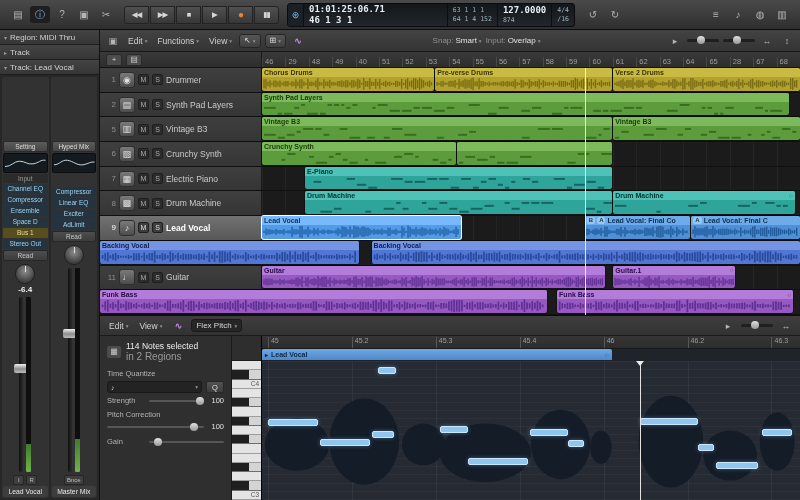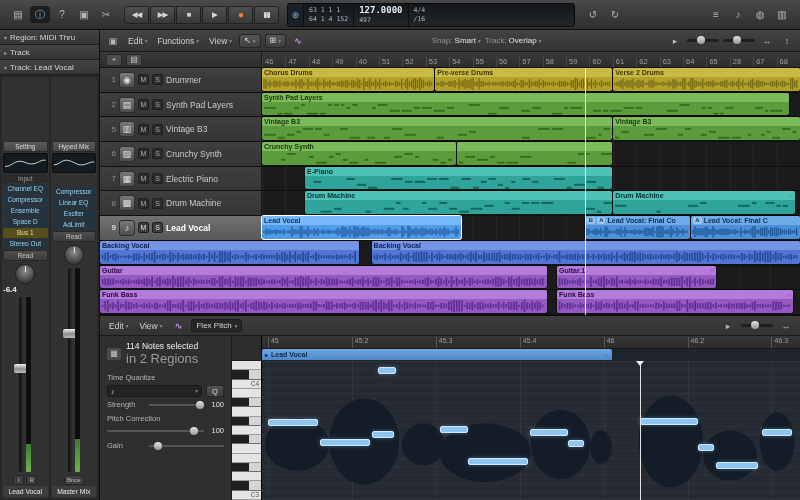--- a/index.html
+++ b/index.html
@@ -43,21 +43,21 @@
              color:#ddd;font-size:6.5px;overflow:hidden;white-space:nowrap}
 .eq-thumb{height:20px;flex:none;background:#151a1e;border:1px solid #0b0d0f;border-radius:2px}
 .eq-thumb svg{width:100%;height:100%;display:block}
 .strip-section{height:9px;flex:none;font-size:6.5px;color:#9a9a9a;text-align:center;background:#2b2b2b;border-radius:1px;line-height:9px}
 .slot{height:10px;flex:none;background:#24333e;color:#9fd2ec;font-size:6.5px;line-height:10px;text-align:center;border-radius:1px;white-space:nowrap;overflow:hidden}
 .slot.send{background:#574e1e;color:#e8dc8e}
 .read-btn{height:11px;flex:none;background:linear-gradient(#4e4e4e,#3c3c3c);border:1px solid #272727;border-radius:2px;color:#c8c8c8;font-size:6.5px}
 .knob{width:20px;height:20px;flex:none;border-radius:50%;margin:2px auto 0;
       background:radial-gradient(circle at 50% 35%,#8d8d8d,#3e3e3e 72%);position:relative;border:1px solid #202020}
 .knob:after{content:"";position:absolute;left:50%;top:1px;width:1px;height:6px;background:#e0e0e0}
-.vol{flex:none;color:#f2f2f2;font-size:8px;font-weight:bold}
+.vol{flex:none;text-align:center;color:#f2f2f2;font-size:8px;font-weight:bold}
 .fader-zone{flex:1;display:flex;justify-content:center;gap:3px;min-height:0;padding:2px 0}
 .fader{width:4px;background:linear-gradient(90deg,#0f0f0f,#2d2d2d);border-radius:2px;position:relative}
 .cap{position:absolute;left:-5px;top:38%;width:14px;height:9px;border-radius:2px;
      background:linear-gradient(#f0f0f0,#8c8c8c 55%,#bcbcbc)}
 .meter{width:5px;background:#0e0e0e;border-radius:1px;position:relative;overflow:hidden}
 .meter:after{content:"";position:absolute;bottom:0;left:0;right:0;height:16%;background:linear-gradient(#3f7a2e,#71b44c)}
 .mini-row{flex:none;display:flex;justify-content:center;gap:2px}
 .mini-btn{min-width:11px;height:10px;background:#3f3f3f;border:1px solid #252525;border-radius:2px;color:#bbb;font-size:6px;padding:0 2px}
 .strip-name{height:11px;flex:none;background:#3d3d3d;border-radius:2px;color:#e8e8e8;font-size:6.8px;line-height:11px;text-align:center;white-space:nowrap;overflow:hidden}
 
@@ -119,21 +119,21 @@
 .etab:last-child{border-radius:0 3px 3px 0;border-left:none}
 .etab.active{background:#232323;color:#f2f2f2}
 #editor-toolbar{height:20px;flex:none;display:flex;align-items:center;gap:5px;padding:0 6px;
                 background:linear-gradient(#3e3e3e,#323232);border-bottom:1px solid #1b1b1b}
 .pdrop{display:flex;align-items:center;gap:3px;height:13px;padding:0 4px;background:#262626;border:1px solid #1a1a1a;border-radius:3px;font-size:8px;color:#d8d8d8}
 #editor-content{flex:1;display:flex;min-height:0}
 #param-panel{width:132px;flex:none;background:#2f2f2f;border-right:1px solid #1a1a1a;padding:5px 7px;display:flex;flex-direction:column;gap:3px;overflow:hidden}
 .sel-row{display:flex;gap:5px;align-items:center;margin-bottom:2px}
 .piano-glyph{width:14px;height:12px;background:#4b4b4b;border-radius:2px;font-size:8px;display:flex;align-items:center;justify-content:center;color:#ccc;flex:none}
 .sel-title{font-size:8.5px;color:#ececec}
-.sel-sub{font-size:13px;color:#9a9a9a}
+.sel-sub{font-size:10px;color:#9a9a9a}
 .plabel{font-size:7.5px;color:#b2b2b2;margin-top:2px}
 .prow{display:flex;align-items:center;gap:4px}
 .pdropdown{flex:1;height:12px;background:#232323;border:1px solid #191919;border-radius:3px;display:flex;align-items:center;justify-content:space-between;padding:0 3px;font-size:7px;color:#ccc}
 .qbtn{width:18px;height:12px;background:linear-gradient(#525252,#3e3e3e);border:1px solid #282828;border-radius:2px;color:#ddd;font-size:7.5px;flex:none}
 .plabel2{font-size:7.5px;color:#b2b2b2;width:38px;flex:none}
 .pslider{flex:1;height:2px;background:#565656;border-radius:1px;position:relative}
 .pthumb{position:absolute;top:-3px;width:8px;height:8px;border-radius:50%;background:linear-gradient(#e2e2e2,#989898);margin-left:-4px}
 .pval{font-size:7.5px;color:#e0e0e0;width:16px;text-align:right;flex:none}
 #piano{width:30px;flex:none;display:flex;flex-direction:column;background:#2a2a2a;border-right:1px solid #000}
 .piano-spacer{height:25px;flex:none;background:#2e2e2e;border-bottom:1px solid #1d1d1d}
@@ -176,27 +176,31 @@
     <div class="transport">
       <button class="t-btn">◀◀</button>
       <button class="t-btn">▶▶</button>
       <button class="t-btn">■</button>
       <button class="t-btn">▶</button>
       <button class="t-btn record">●</button>
       <button class="t-btn">▮▮</button>
     </div>
     <div id="lcd">
       <div class="lcd-icon">⊛</div>
+      <div class="lcd-col" style="flex:1.25">
+        <div class="lcd-big">01:01:25:06.71</div>
+        <div class="lcd-big">46 1 3 1</div>
+      </div>
       <div class="lcd-col">
         <div class="lcd-sm">63 1 1 1</div>
         <div class="lcd-sm">64 1 4 152</div>
       </div>
       <div class="lcd-col">
         <div class="lcd-big">127.0000</div>
-        <div class="lcd-sm">497</div>
+        <div class="lcd-sm">874</div>
       </div>
       <div class="lcd-col">
         <div class="lcd-sm">4/4</div>
         <div class="lcd-sm">/16</div>
       </div>
     </div>
     <div class="tb-icons">
       <button class="icon-btn">↺</button>
       <button class="icon-btn">↻</button>
     </div>
@@ -307,21 +311,21 @@
             <span class="caret">▾</span>
           </button>
         <button class="icon-btn sm flex-i">∿</button>
         <div class="flexspace"></div>
         <span class="snapdrag">
             <span class="dim">Snap:</span>
             <span>Smart</span>
             <span class="caret">▾</span>
           </span>
         <span class="snapdrag">
-            <span class="dim">Track:</span>
+            <span class="dim">Input:</span>
             <span>Overlap</span>
             <span class="caret">▾</span>
           </span>
         <div class="flexspace"></div>
         <button class="icon-btn sm">▸</button>
         <div class="mini-slider">
             <div class="thumb"></div>
           </div>
         <div class="mini-slider">
             <div class="thumb"></div>
@@ -330,21 +334,21 @@
         <button class="icon-btn sm">↕</button>
       </div>
 
       <div id="ruler-row">
         <div id="lane-tools">
           <button>+</button>
           <button>▤</button>
         </div>
         <div id="ruler">
             <span class="rtick">46</span>
-            <span class="rtick">47</span>
+            <span class="rtick">29</span>
             <span class="rtick">48</span>
             <span class="rtick">49</span>
             <span class="rtick">40</span>
             <span class="rtick">51</span>
             <span class="rtick">52</span>
             <span class="rtick">53</span>
             <span class="rtick">54</span>
             <span class="rtick">55</span>
             <span class="rtick">56</span>
             <span class="rtick">57</span>
@@ -756,20 +760,27 @@
                 </div>
                 <div class="region-body">
                   <svg viewBox="0 0 329 14" preserveAspectRatio="none">
                     <path d="M2 4.5V9.5M4 3.8V10.2M6 5.3V8.7M8 5.2V8.8M10 3.2V10.8M12 5.5V8.5M14 3.4V10.6M16 5.5V8.5M18 4.9V9.1M20 5.2V8.8M22 2.5V11.5M24 4.5V9.5M26 4.1V9.9M28 2.2V11.8M30 5.9V8.1M32 2.7V11.3M34 1.7V12.3M36 2.3V11.7M38 1.4V12.6M40 2.2V11.8M42 2.1V11.9M44 5.4V8.6M46 2.6V11.4M48 5.7V8.3M50 3.8V10.2M52 2.6V11.4M54 4.7V9.3M56 5.8V8.2M58 4.2V9.8M60 4.3V9.7M62 4.6V9.4M64 3.5V10.5M66 4.6V9.4M68 2.9V11.1M70 4.5V9.5M72 5.3V8.7M74 3.5V10.5M76 2.0V12.0M78 3.7V10.3M80 1.8V12.2M82 4.5V9.5M84 4.8V9.2M86 1.7V12.3M88 3.5V10.5M90 3.0V11.0M92 3.4V10.6M94 2.2V11.8M96 3.1V10.9M98 1.8V12.2M100 5.0V9.0M102 4.1V9.9M104 4.1V9.9M106 2.8V11.2M108 4.1V9.9M110 4.2V9.8M112 4.6V9.4M114 4.1V9.9M116 5.6V8.4M118 3.4V10.6M120 4.2V9.8M122 3.6V10.4M124 5.5V8.5M126 4.7V9.3M128 3.1V10.9M130 5.8V8.2M132 5.4V8.6M134 3.1V10.9M136 4.5V9.5M138 5.8V8.2M140 4.7V9.3M142 4.2V9.8M144 1.0V13.0M146 5.4V8.6M148 5.4V8.6M150 3.9V10.1M152 4.4V9.6M154 4.0V10.0M156 3.7V10.3M158 3.2V10.8M160 4.9V9.1M162 4.3V9.7M164 3.8V10.2M166 4.4V9.6M168 5.8V8.2M170 3.8V10.2M172 5.9V8.1M174 3.9V10.1M176 5.2V8.8M178 3.2V10.8M180 4.3V9.7M182 4.3V9.7M184 2.5V11.5M186 5.3V8.7M188 2.1V11.9M190 5.5V8.5M192 4.5V9.5M194 2.6V11.4M196 3.8V10.2M198 2.4V11.6M200 2.2V11.8M202 1.7V12.3M204 3.6V10.4M206 2.4V11.6M208 3.3V10.7M210 4.8V9.2M212 4.4V9.6M214 3.7V10.3M216 4.8V9.2M218 4.5V9.5M220 5.2V8.8M222 3.9V10.1M224 4.7V9.3M226 4.7V9.3M228 4.1V9.9M230 5.2V8.8M232 3.9V10.1M234 1.6V12.4M236 3.0V11.0M238 4.6V9.4M240 2.1V11.9M242 3.1V10.9M244 3.3V10.7M246 2.7V11.3M248 2.4V11.6M250 1.7V12.3M252 1.6V12.4M254 3.4V10.6M256 5.3V8.7M258 2.3V11.7M260 5.5V8.5M262 3.2V10.8M264 4.4V9.6M266 5.2V8.8M268 4.3V9.7M270 3.6V10.4M272 5.1V8.9M274 4.8V9.2M276 4.3V9.7M278 4.5V9.5M280 5.8V8.2M282 5.2V8.8M284 3.1V10.9M286 4.0V10.0M288 5.6V8.4M290 3.3V10.7M292 4.9V9.1M294 1.1V12.9M296 2.7V11.3M298 1.5V12.5M300 2.9V11.1M302 1.5V12.5M304 1.2V12.8M306 1.4V12.6M308 4.6V9.4M310 1.9V12.1M312 3.7V10.3M314 3.0V11.0M316 5.8V8.2M318 5.3V8.7M320 4.6V9.4M322 3.8V10.2M324 5.3V8.7M326 5.1V8.9" stroke="#274a9a" stroke-width="1.3" fill="none"></path>
                   </svg>
                 </div>
               </div>
             </div>
           </div>
           <div class="trow">
+            <div class="thead">
+              <span class="tnum">11</span>
+              <span class="ticon">♩</span>
+              <span class="msbtn">M</span>
+              <span class="msbtn">S</span>
+              <span class="tname">Guitar</span>
+            </div>
             <div class="tlane">
               <div class="region" style="left: 0%; width: 63.8%; background: rgb(149, 89, 192);">
                 <div class="region-head" style="background: rgb(180, 124, 218); color: rgb(42, 12, 72);">
                   <span>Guitar</span>
                 </div>
                 <div class="region-body">
                   <svg viewBox="0 0 343 14" preserveAspectRatio="none">
                     <path d="M2 4.2V9.8M4 3.5V10.5M6 3.5V10.5M8 3.8V10.2M10 3.9V10.1M12 5.4V8.6M14 5.4V8.6M16 5.4V8.6M18 3.8V10.2M20 5.0V9.0M22 4.3V9.7M24 5.6V8.4M26 5.3V8.7M28 4.8V9.2M30 4.3V9.7M32 4.9V9.1M34 3.0V11.0M36 2.2V11.8M38 4.1V9.9M40 1.6V12.4M42 5.9V8.1M44 2.7V11.3M46 2.0V12.0M48 4.7V9.3M50 4.1V9.9M52 3.1V10.9M54 4.1V9.9M56 0.9V13.1M58 3.2V10.8M60 2.0V12.0M62 1.6V12.4M64 1.7V12.3M66 4.6V9.4M68 2.3V11.7M70 5.7V8.3M72 3.2V10.8M74 4.9V9.1M76 5.5V8.5M78 4.5V9.5M80 5.4V8.6M82 4.7V9.3M84 5.1V8.9M86 3.4V10.6M88 3.0V11.0M90 5.3V8.7M92 1.8V12.2M94 1.3V12.7M96 3.8V10.2M98 4.1V9.9M100 2.1V11.9M102 5.5V8.5M104 1.4V12.6M106 2.6V11.4M108 1.9V12.1M110 1.6V12.4M112 5.5V8.5M114 2.3V11.7M116 2.6V11.4M118 3.0V11.0M120 2.4V11.6M122 4.4V9.6M124 3.5V10.5M126 4.6V9.4M128 5.9V8.1M130 5.3V8.7M132 4.7V9.3M134 4.4V9.6M136 5.8V8.2M138 5.3V8.7M140 2.6V11.4M142 3.9V10.1M144 2.1V11.9M146 5.8V8.2M148 5.1V8.9M150 2.4V11.6M152 2.9V11.1M154 1.1V12.9M156 2.2V11.8M158 2.8V11.2M160 1.0V13.0M162 4.4V9.6M164 5.8V8.2M166 3.1V10.9M168 6.0V8.0M170 3.9V10.1M172 4.9V9.1M174 2.4V11.6M176 3.3V10.7M178 3.8V10.2M180 3.6V10.4M182 3.4V10.6M184 5.5V8.5M186 5.5V8.5M188 5.9V8.1M190 4.9V9.1M192 3.8V10.2M194 2.6V11.4M196 5.5V8.5M198 4.5V9.5M200 4.0V10.0M202 2.1V11.9M204 5.1V8.9M206 3.4V10.6M208 5.6V8.4M210 2.5V11.5M212 2.1V11.9M214 2.6V11.4M216 5.3V8.7M218 6.0V8.0M220 2.7V11.3M222 3.4V10.6M224 1.6V12.4M226 5.5V8.5M228 2.8V11.2M230 2.5V11.5M232 5.0V9.0M234 5.7V8.3M236 5.8V8.2M238 5.4V8.6M240 5.5V8.5M242 4.4V9.6M244 5.9V8.1M246 5.0V9.0M248 4.9V9.1M250 3.1V10.9M252 2.2V11.8M254 4.6V9.4M256 5.7V8.3M258 4.2V9.8M260 1.8V12.2M262 3.6V10.4M264 5.4V8.6M266 2.5V11.5M268 5.8V8.2M270 1.3V12.7M272 5.2V8.8M274 2.5V11.5M276 5.4V8.6M278 4.6V9.4M280 2.7V11.3M282 5.6V8.4M284 2.8V11.2M286 3.9V10.1M288 6.0V8.0M290 4.4V9.6M292 5.9V8.1M294 5.2V8.8M296 4.4V9.6M298 4.2V9.8M300 5.1V8.9M302 3.7V10.3M304 2.5V11.5M306 1.7V12.3M308 2.5V11.5M310 4.3V9.7M312 5.7V8.3M314 2.2V11.8M316 1.5V12.5M318 4.3V9.7M320 3.1V10.9M322 1.7V12.3M324 4.2V9.8M326 3.3V10.7M328 3.3V10.7M330 2.7V11.3M332 4.1V9.9M334 3.0V11.0M336 4.9V9.1M338 3.9V10.1M340 3.3V10.7" stroke="#5f2f94" stroke-width="1.3" fill="none"></path>
                   </svg>
                 </div>

